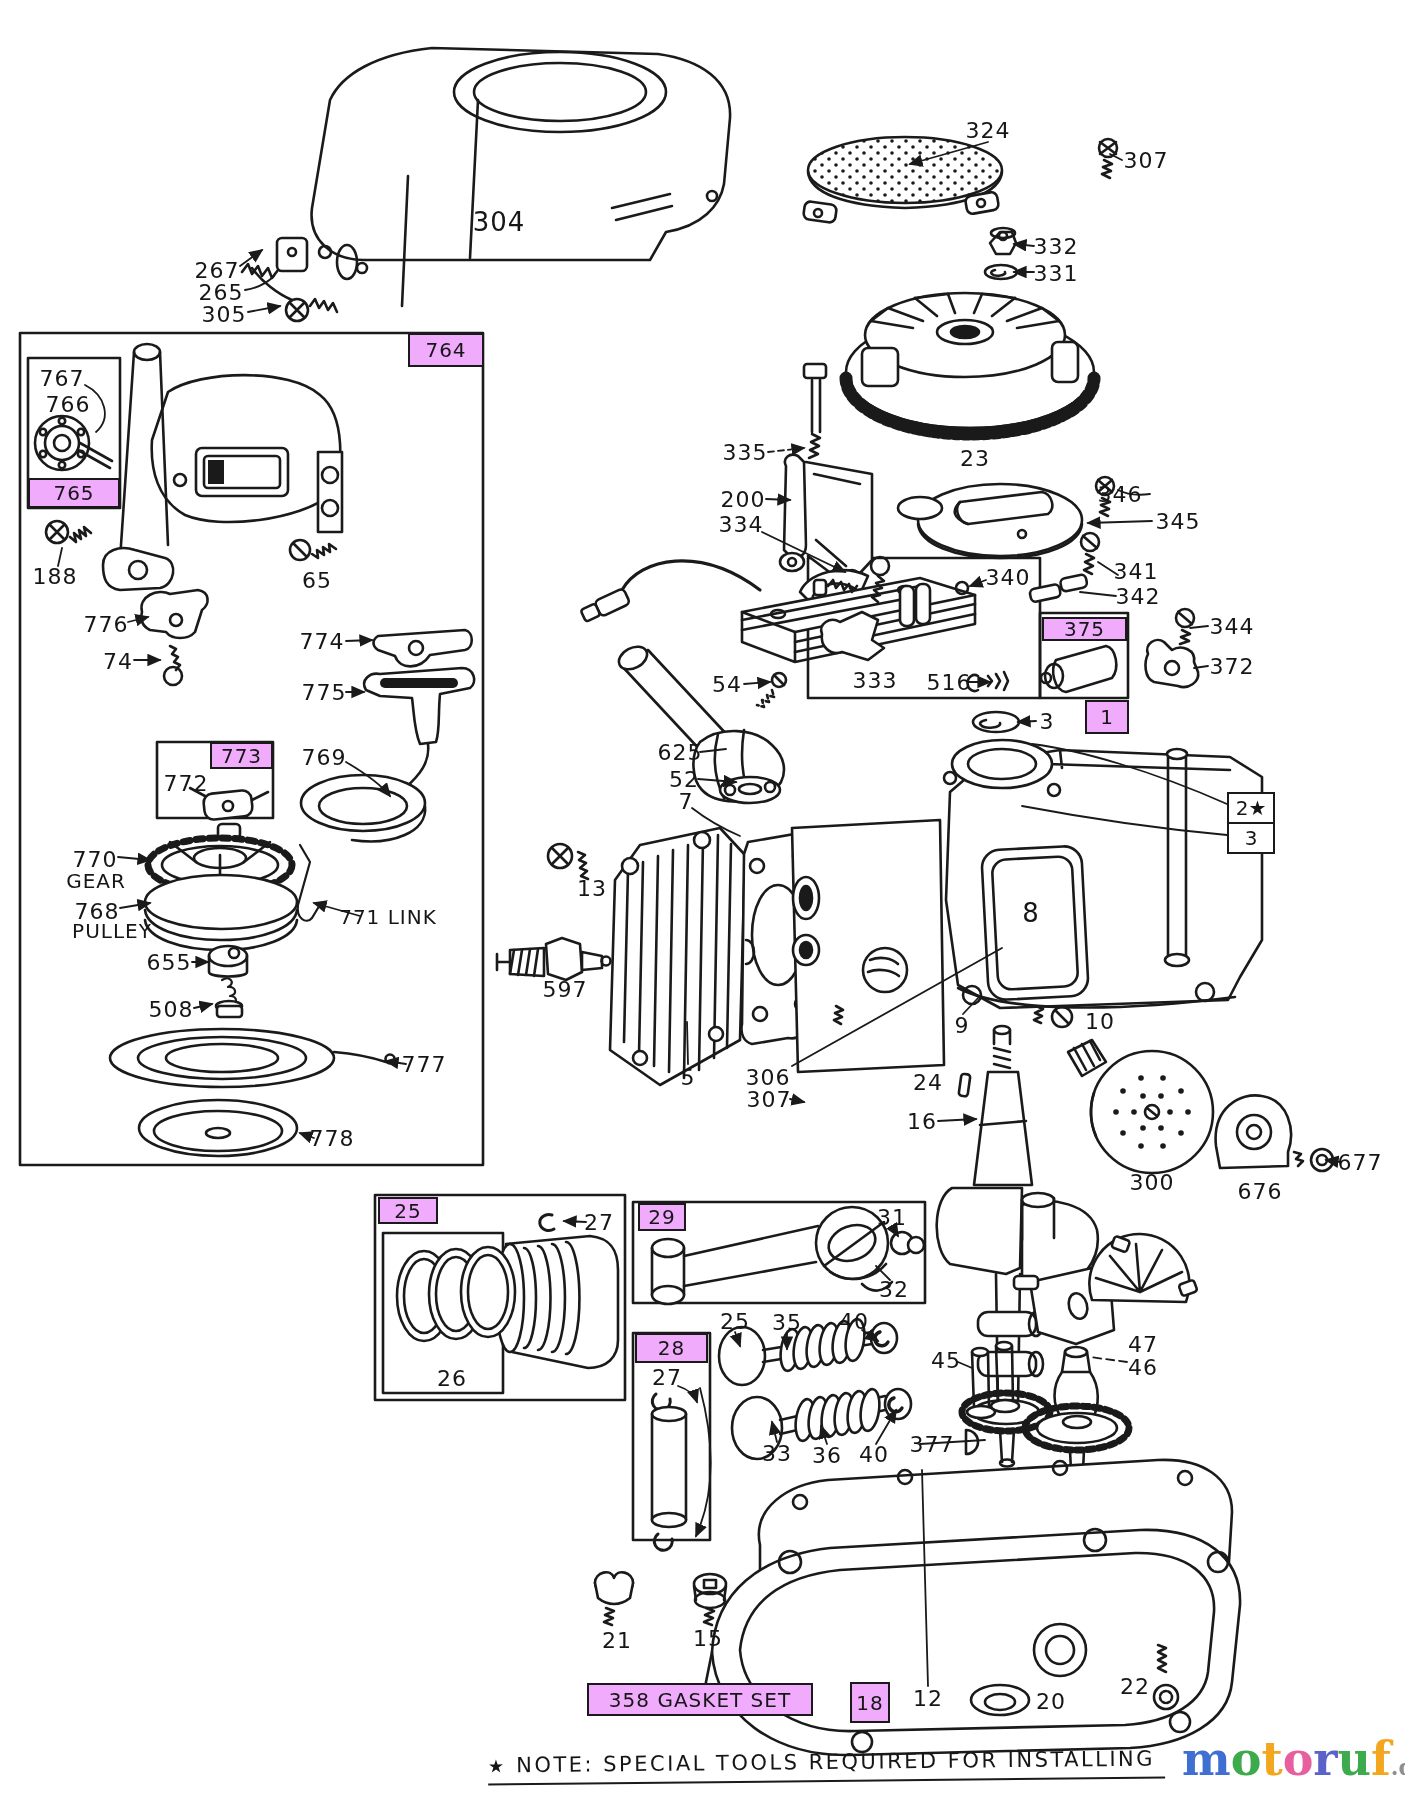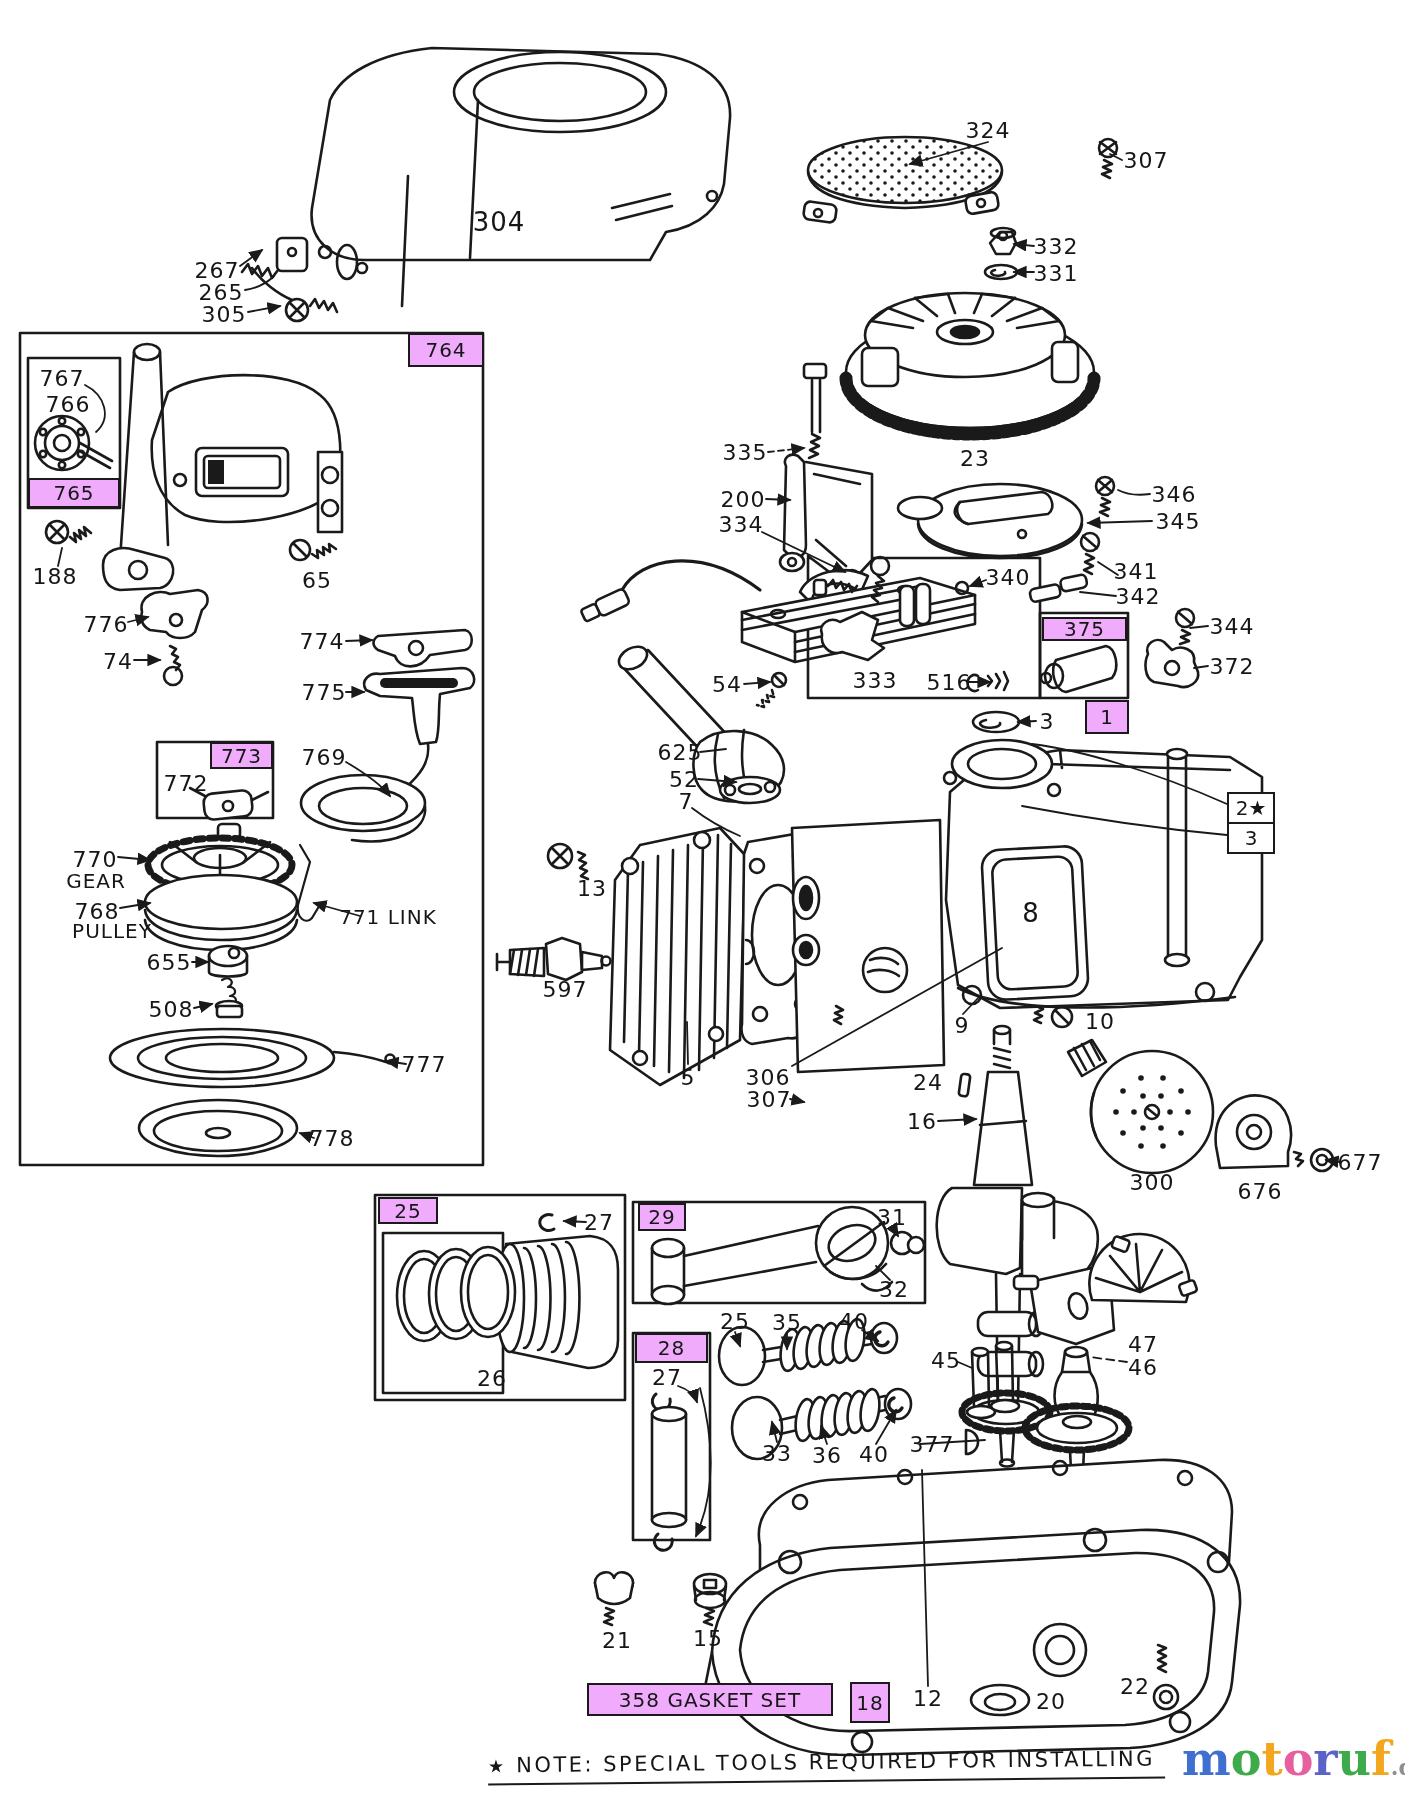--- a/index.html
+++ b/index.html
@@ -598,21 +598,21 @@
       <span class="lbl" style="left: 424px; top: 1064px;">777</span>
       <span class="lbl" style="left: 332px; top: 1138px;">778</span>
       <span class="lbl" style="left: 988px; top: 130px;">324</span>
       <span class="lbl" style="left: 1146px; top: 160px;">307</span>
       <span class="lbl" style="left: 1056px; top: 246px;">332</span>
       <span class="lbl" style="left: 1056px; top: 273px;">331</span>
       <span class="lbl" style="left: 745px; top: 452px;">335</span>
       <span class="lbl" style="left: 975px; top: 458px;">23</span>
       <span class="lbl" style="left: 743px; top: 499px;">200</span>
       <span class="lbl" style="left: 741px; top: 524px;">334</span>
-      <span class="lbl" style="left: 1174px; top: 494px; text-align: right;">346</span>
+      <span class="lbl" style="left: 1120px; top: 494px; text-align: right;">346</span>
       <span class="lbl" style="left: 1178px; top: 521px;">345</span>
       <span class="lbl" style="left: 1136px; top: 571px;">341</span>
       <span class="lbl" style="left: 1138px; top: 596px;">342</span>
       <span class="lbl" style="left: 1232px; top: 626px;">344</span>
       <span class="lbl" style="left: 1232px; top: 666px;">372</span>
       <span class="lbl" style="left: 1008px; top: 577px;">340</span>
       <span class="lbl" style="left: 949px; top: 682px;">516</span>
       <span class="lbl" style="left: 727px; top: 684px;">54</span>
       <span class="lbl" style="left: 875px; top: 680px;">333</span>
       <span class="lbl" style="left: 680px; top: 752px;">625</span>
@@ -626,21 +626,21 @@
       <span class="lbl" style="left: 769px; top: 1099px;">307</span>
       <span class="lbl" style="left: 1031px; top: 913px; font-size: 26px;">8</span>
       <span class="lbl" style="left: 962px; top: 1025px;">9</span>
       <span class="lbl" style="left: 1100px; top: 1021px;">10</span>
       <span class="lbl" style="left: 928px; top: 1082px;">24</span>
       <span class="lbl" style="left: 922px; top: 1121px;">16</span>
       <span class="lbl" style="left: 1152px; top: 1182px;">300</span>
       <span class="lbl" style="left: 1260px; top: 1191px;">676</span>
       <span class="lbl" style="left: 1360px; top: 1162px;">677</span>
       <span class="lbl" style="left: 599px; top: 1222px;">27</span>
-      <span class="lbl" style="left: 452px; top: 1378px; margin-left: 40px;">26</span>
+      <span class="lbl" style="left: 452px; top: 1378px;">26</span>
       <span class="lbl" style="left: 892px; top: 1217px;">31</span>
       <span class="lbl" style="left: 894px; top: 1289px;">32</span>
       <span class="lbl" style="left: 735px; top: 1321px;">25</span>
       <span class="lbl" style="left: 787px; top: 1322px;">35</span>
       <span class="lbl" style="left: 854px; top: 1321px;">40</span>
       <span class="lbl" style="left: 667px; top: 1377px;">27</span>
       <span class="lbl" style="left: 946px; top: 1360px;">45</span>
       <span class="lbl" style="left: 777px; top: 1453px;">33</span>
       <span class="lbl" style="left: 827px; top: 1455px;">36</span>
       <span class="lbl" style="left: 874px; top: 1454px;">40</span>
@@ -658,21 +658,21 @@
 
 <span class="box" style="left: 408px; top: 333px; width: 76px; height: 34px;">764</span>
       <span class="box" style="left: 28px; top: 478px; width: 92px; height: 30px;">765</span>
       <span class="box" style="left: 210px; top: 742px; width: 63px; height: 27px;">773</span>
       <span class="box" style="left: 1042px; top: 617px; width: 85px; height: 24px;">375</span>
       <span class="box" style="left: 1085px; top: 700px; width: 44px; height: 34px;">1</span>
       <span class="box" style="left: 378px; top: 1197px; width: 60px; height: 27px;">25</span>
       <span class="box" style="left: 638px; top: 1203px; width: 48px; height: 28px;">29</span>
       <span class="box" style="left: 635px; top: 1333px; width: 73px; height: 30px;">28</span>
       <span class="box" style="left: 850px; top: 1682px; width: 40px; height: 41px;">18</span>
-      <span class="box" style="left: 587px; top: 1683px; width: 246px; height: 33px;">358 GASKET SET</span>
+      <span class="box" style="left: 587px; top: 1683px; width: 226px; height: 33px;">358 GASKET SET</span>
     </div>
 
 <div class="callout2">
   <div class="c2top"><span>2</span><span>★</span></div>
   <div class="c2bot">3</div>
 </div>
 
 <div class="footnote">
   <span class="fstar">★</span>
   <span class="ftext">NOTE: SPECIAL TOOLS REQUIRED FOR INSTALLING</span>

